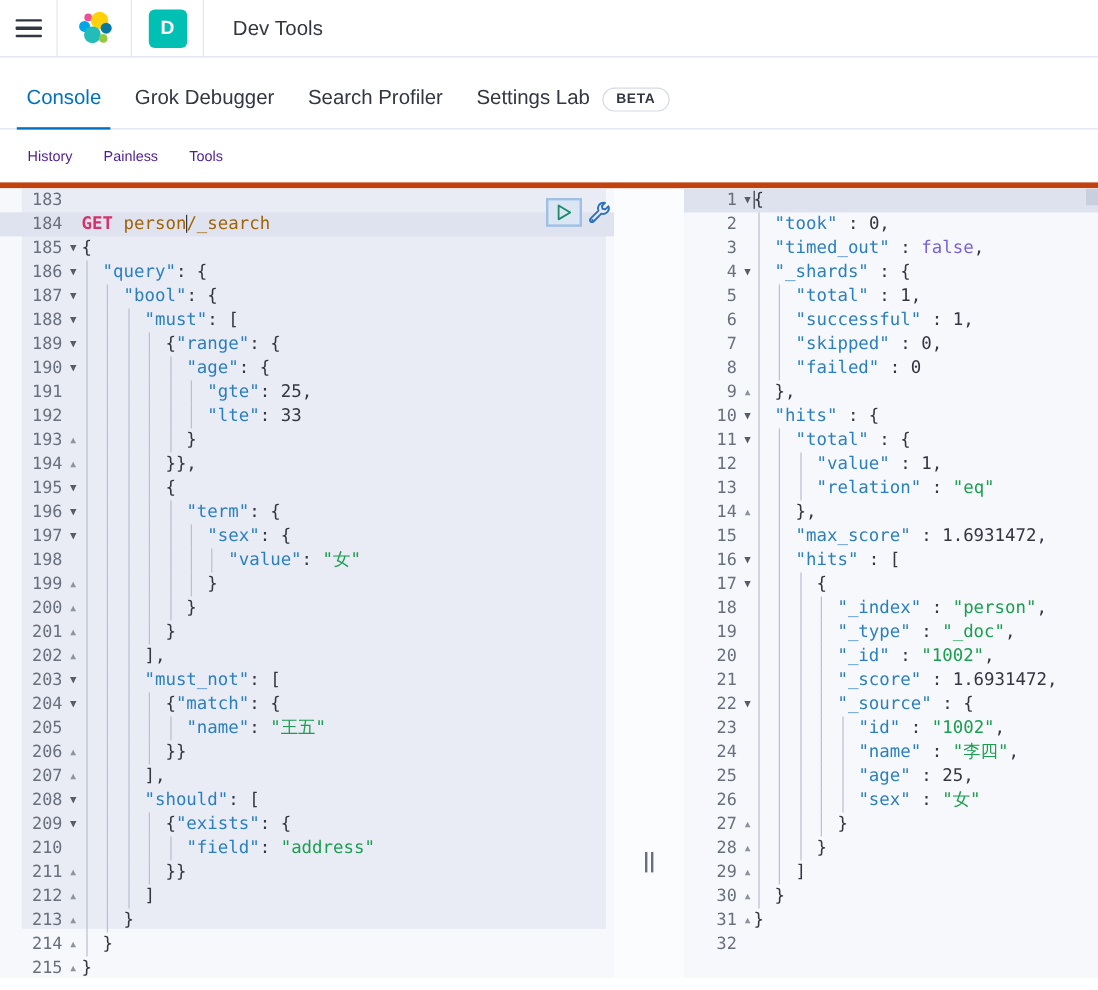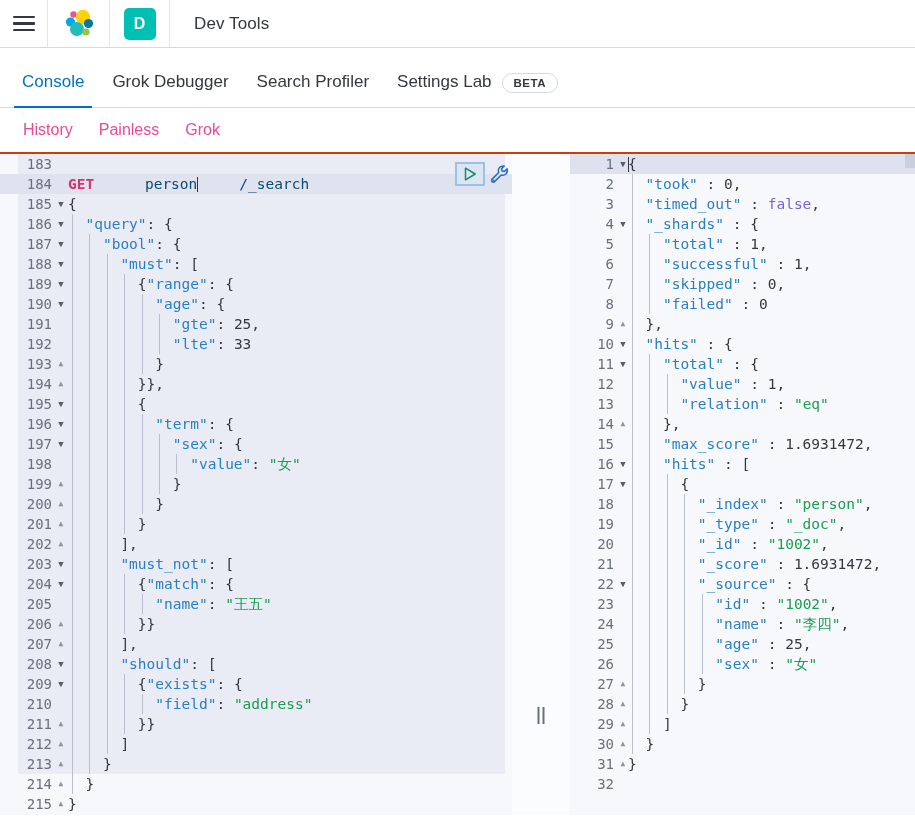--- a/index.html
+++ b/index.html
@@ -87,34 +87,34 @@
   }
 
   
   .subnav {
     height: 44px;
     display: flex; align-items: center;
     padding-left: 10px;
     background: #fff;
   }
   .subnav-item {
-    font-size: 16px;
-    color: #ec4899;
+    font-size: 12px;
+    color: #4c1d95;
     padding: 0 13px;
     cursor: pointer;
     line-height: 1;
   }
 
   
   .editor-area {
     position: relative;
     height: 663px;
     display: flex;
     background: #fff;
-    border-top: 2px solid #c2410c;
+    border-top: 5px solid #c2410c;
   }
   .pane { position: relative; height: 100%; overflow: hidden; }
   .pane-left  { width: 512px; background: #f7f8fc; }
   .pane-split { width: 58px; background: #fbfcfe; position: relative; }
   .pane-right { flex: 1; background: #f7f8fc; position: relative; }
 
   .code-bg-left {
     position: absolute; left: 18px; top: 0; width: 487px; bottom: 41px;
     background: #e9ebf5;
   }
@@ -169,21 +169,21 @@
   .pane-right .code { padding-left: 10px; }
 
   
   .ig {
     position: absolute; top: 0; bottom: 0; width: 1px;
     background: #b9bfd0;
   }
 
   
   .k-method { color: #d6336c; font-weight: 600; }
-  .k-url    { color: #0c4a6e; margin-left: 42px; }
+  .k-url    { color: #a16207; }
   .k-key    { color: #2a7fc0; }
   .k-str    { color: #1a9e50; }
   .k-num    { color: #343741; }
   .k-bool   { color: #7b61d9; }
   .k-punct  { color: #343741; }
   .k-brace  { color: #343741; }
 
   .caret {
     display: inline-block;
     width: 1px; height: 15px;
@@ -275,21 +275,21 @@
   </div>
   <div class="tab">
     <span>Settings Lab</span>
     <span class="beta-pill">BETA</span>
   </div>
 </div>
 
 <div class="subnav">
   <div class="subnav-item">History</div>
   <div class="subnav-item">Painless</div>
-  <div class="subnav-item">Grok</div>
+  <div class="subnav-item">Tools</div>
 </div>
 
 <div class="editor-area">
 
   <div class="pane pane-left">
     <div class="code-bg-left"></div>
     <div class="left-edge"></div>
     <div class="codewrap" id="left-code"><div class="row"><div class="gutter">183</div><div class="code"></div></div><div class="row active-left"><div class="gutter">184</div><div class="code"><span class="k-method">GET </span><span class="k-url">person</span><span class="caret"></span><span class="k-url">/_search</span></div></div><div class="row"><div class="gutter">185<span class="fold">▼</span></div><div class="code"><span class="k-brace">{</span></div></div><div class="row"><div class="gutter">186<span class="fold">▼</span></div><div class="code"><span class="k-punct">  </span><span class="k-key">"query"</span><span class="k-punct">: {</span></div></div><div class="row"><div class="gutter">187<span class="fold">▼</span></div><div class="code"><span class="k-punct">    </span><span class="k-key">"bool"</span><span class="k-punct">: {</span></div></div><div class="row"><div class="gutter">188<span class="fold">▼</span></div><div class="code"><span class="k-punct">      </span><span class="k-key">"must"</span><span class="k-punct">: [</span></div></div><div class="row"><div class="gutter">189<span class="fold">▼</span></div><div class="code"><span class="k-punct">        {</span><span class="k-key">"range"</span><span class="k-punct">: {</span></div></div><div class="row"><div class="gutter">190<span class="fold">▼</span></div><div class="code"><span class="k-punct">          </span><span class="k-key">"age"</span><span class="k-punct">: {</span></div></div><div class="row"><div class="gutter">191</div><div class="code"><span class="k-punct">            </span><span class="k-key">"gte"</span><span class="k-punct">: </span><span class="k-num">25</span><span class="k-punct">,</span></div></div><div class="row"><div class="gutter">192</div><div class="code"><span class="k-punct">            </span><span class="k-key">"lte"</span><span class="k-punct">: </span><span class="k-num">33</span></div></div><div class="row"><div class="gutter">193<span class="fold up">▲</span></div><div class="code"><span class="k-brace">          }</span></div></div><div class="row"><div class="gutter">194<span class="fold up">▲</span></div><div class="code"><span class="k-brace">        }},</span></div></div><div class="row"><div class="gutter">195<span class="fold">▼</span></div><div class="code"><span class="k-brace">        {</span></div></div><div class="row"><div class="gutter">196<span class="fold">▼</span></div><div class="code"><span class="k-punct">          </span><span class="k-key">"term"</span><span class="k-punct">: {</span></div></div><div class="row"><div class="gutter">197<span class="fold">▼</span></div><div class="code"><span class="k-punct">            </span><span class="k-key">"sex"</span><span class="k-punct">: {</span></div></div><div class="row"><div class="gutter">198</div><div class="code"><span class="k-punct">              </span><span class="k-key">"value"</span><span class="k-punct">: </span><span class="k-str">"女"</span></div></div><div class="row"><div class="gutter">199<span class="fold up">▲</span></div><div class="code"><span class="k-brace">            }</span></div></div><div class="row"><div class="gutter">200<span class="fold up">▲</span></div><div class="code"><span class="k-brace">          }</span></div></div><div class="row"><div class="gutter">201<span class="fold up">▲</span></div><div class="code"><span class="k-brace">        }</span></div></div><div class="row"><div class="gutter">202<span class="fold up">▲</span></div><div class="code"><span class="k-brace">      ],</span></div></div><div class="row"><div class="gutter">203<span class="fold">▼</span></div><div class="code"><span class="k-punct">      </span><span class="k-key">"must_not"</span><span class="k-punct">: [</span></div></div><div class="row"><div class="gutter">204<span class="fold">▼</span></div><div class="code"><span class="k-punct">        {</span><span class="k-key">"match"</span><span class="k-punct">: {</span></div></div><div class="row"><div class="gutter">205</div><div class="code"><span class="k-punct">          </span><span class="k-key">"name"</span><span class="k-punct">: </span><span class="k-str">"王五"</span></div></div><div class="row"><div class="gutter">206<span class="fold up">▲</span></div><div class="code"><span class="k-brace">        }}</span></div></div><div class="row"><div class="gutter">207<span class="fold up">▲</span></div><div class="code"><span class="k-brace">      ],</span></div></div><div class="row"><div class="gutter">208<span class="fold">▼</span></div><div class="code"><span class="k-punct">      </span><span class="k-key">"should"</span><span class="k-punct">: [</span></div></div><div class="row"><div class="gutter">209<span class="fold">▼</span></div><div class="code"><span class="k-punct">        {</span><span class="k-key">"exists"</span><span class="k-punct">: {</span></div></div><div class="row"><div class="gutter">210</div><div class="code"><span class="k-punct">          </span><span class="k-key">"field"</span><span class="k-punct">: </span><span class="k-str">"address"</span></div></div><div class="row"><div class="gutter">211<span class="fold up">▲</span></div><div class="code"><span class="k-brace">        }}</span></div></div><div class="row"><div class="gutter">212<span class="fold up">▲</span></div><div class="code"><span class="k-brace">      ]</span></div></div><div class="row"><div class="gutter">213<span class="fold up">▲</span></div><div class="code"><span class="k-brace">    }</span></div></div><div class="row"><div class="gutter">214<span class="fold up">▲</span></div><div class="code"><span class="k-brace">  }</span></div></div><div class="row"><div class="gutter">215<span class="fold up">▲</span></div><div class="code"><span class="k-brace">}</span></div></div><div class="row"><div class="gutter">216</div><div class="code"></div></div></div>
 
     <div class="actions">

